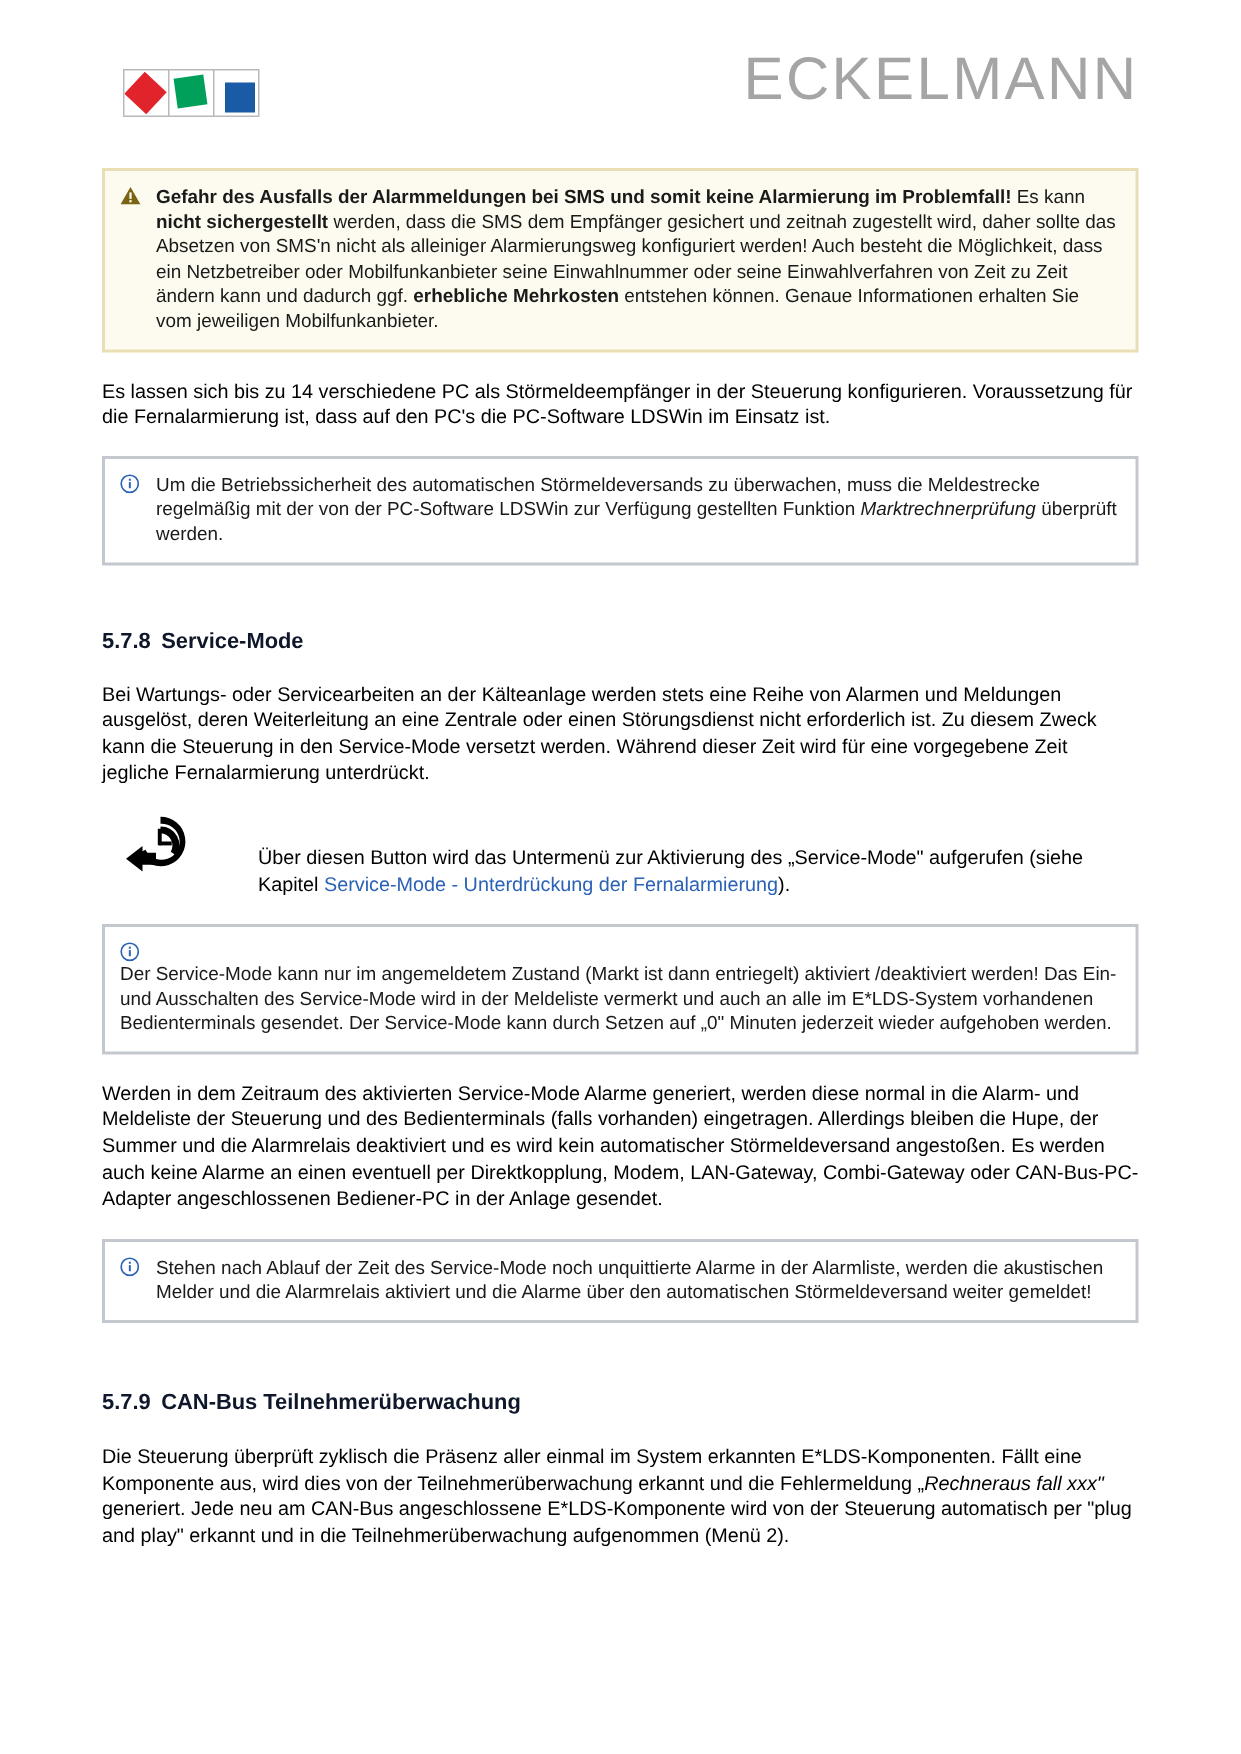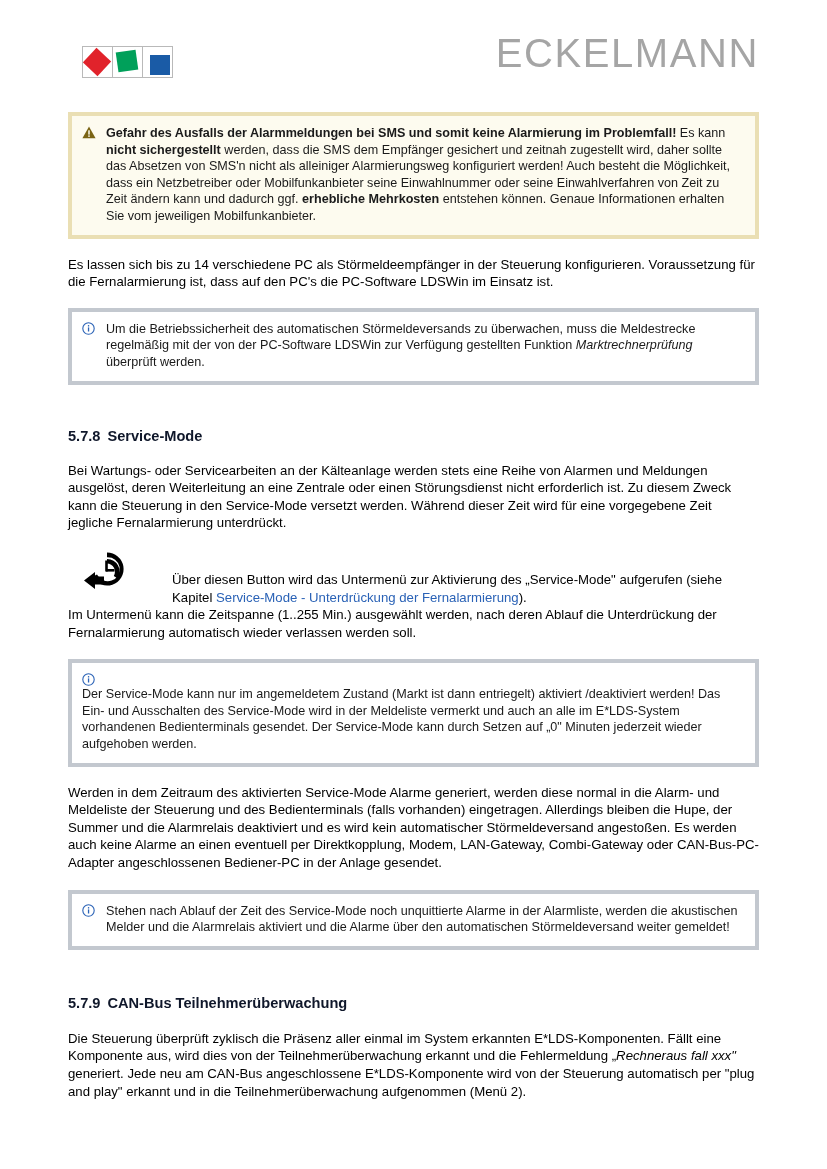--- a/index.html
+++ b/index.html
@@ -76,21 +76,21 @@
     color: #a5a5a5;
     font-weight: 400;
     line-height: 1;
     white-space: nowrap;
   }
 
   
   .admon {
     box-sizing: border-box;
     display: flex;
-    border: 4px solid #0369a1;
+    border: 2px solid #0369a1;
     padding: 9px 12px 10px 10px;
     font-size: 12.6px;
     line-height: 16.6px;
   }
   .admon .ico {
     flex: 0 0 auto;
     width: 24px;
     padding-top: 1px;
   }
   .admon .body { flex: 1 1 auto; }
@@ -237,21 +237,20 @@
           <svg width="44" height="42" viewBox="0 0 44 42" aria-hidden="true">
             <path d="M25 2.5 a16.5 16.5 0 1 1 -14.5 24.2 L15 24.5 A12 12 0 1 0 25 7.2 Z" fill="#000000"></path>
             <path d="M25 9 a12.6 12.6 0 0 1 10.6 19.4 l-3.8 -2.5 A8.2 8.2 0 0 0 25 13.5 Z" fill="#000000"></path>
             <rect x="23.2" y="10.5" width="2.6" height="11" fill="#000000"></rect>
             <rect x="24" y="19" width="8.5" height="2.6" fill="#000000"></rect>
             <path d="M2 30.5 L13 22 L13 26.5 L22 26.5 L22 34.5 L13 34.5 L13 39 Z" fill="#000000"></path>
           </svg>
         </div>
         <div class="svc-text">
           <p class="para svc-firstline"><span>Über diesen Button wird das Untermenü zur Aktivierung des „Service-Mode" aufgerufen (siehe Kapitel </span><a class="link" href="#">Service-Mode - Unterdrückung der Fernalarmierung</a><span>).</span></p>
-          <p class="para">Im Untermenü kann die Zeitspanne (1..255 Min.) ausgewählt werden, nach deren Ablauf die Unterdrückung der Fernalarmierung automatisch wieder verlassen werden soll.</p>
         </div>
       </div>
 
       <div class="admon admon-info" style="margin-top:18px;flex-direction:column;">
         <div class="ico">
           <svg class="info-icon" width="13" height="13" viewBox="0 0 13 13" aria-hidden="true">
             <circle cx="6.5" cy="6.5" r="5.7" fill="none" stroke="#2a62b6" stroke-width="1.1"></circle>
             <rect x="5.9" y="5.4" width="1.3" height="4.1" fill="#2a62b6"></rect>
             <rect x="5.9" y="3.1" width="1.3" height="1.4" fill="#2a62b6"></rect>
           </svg>

